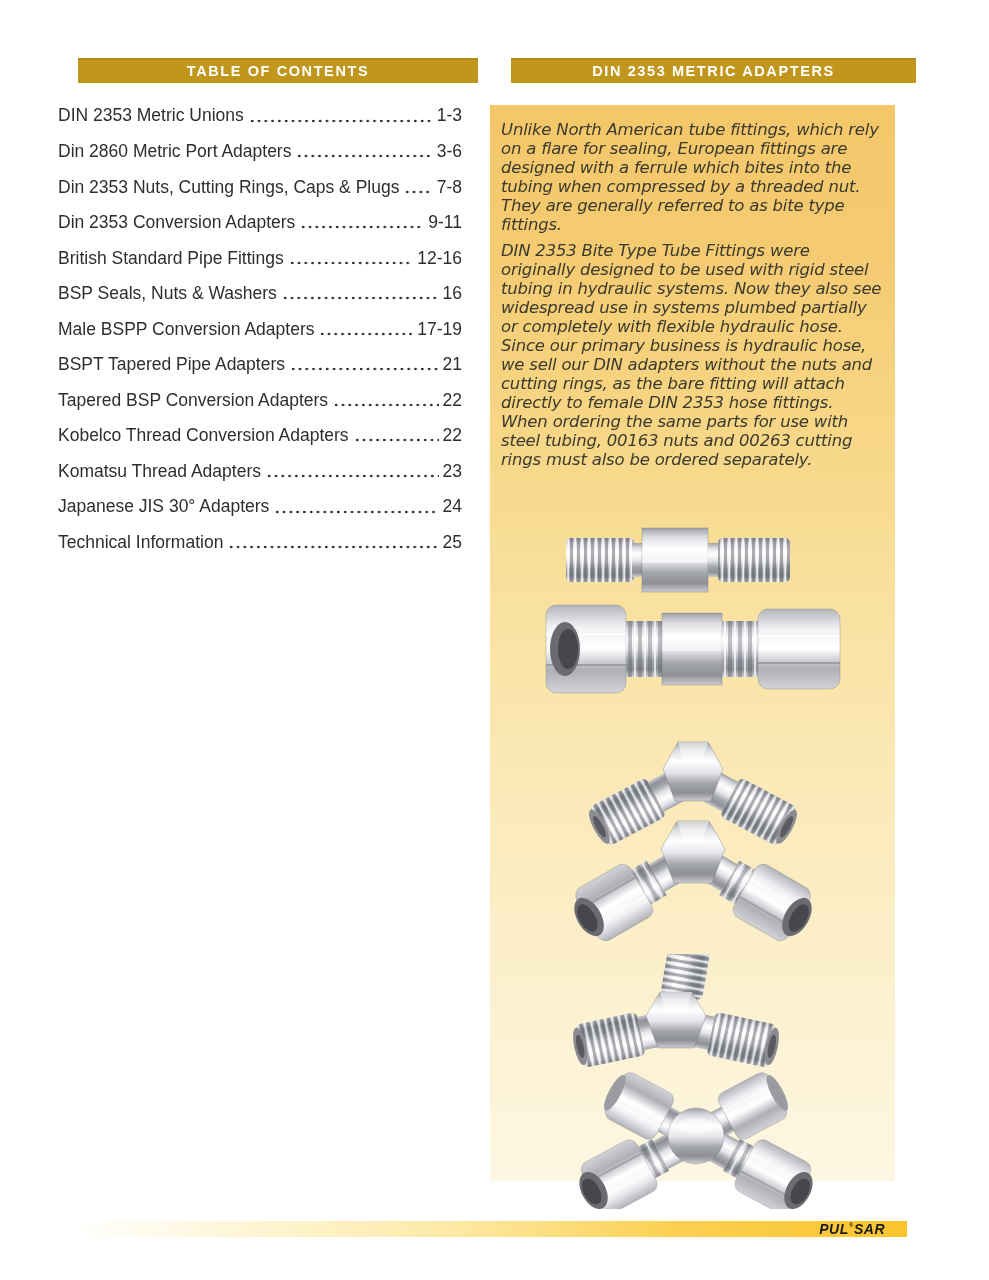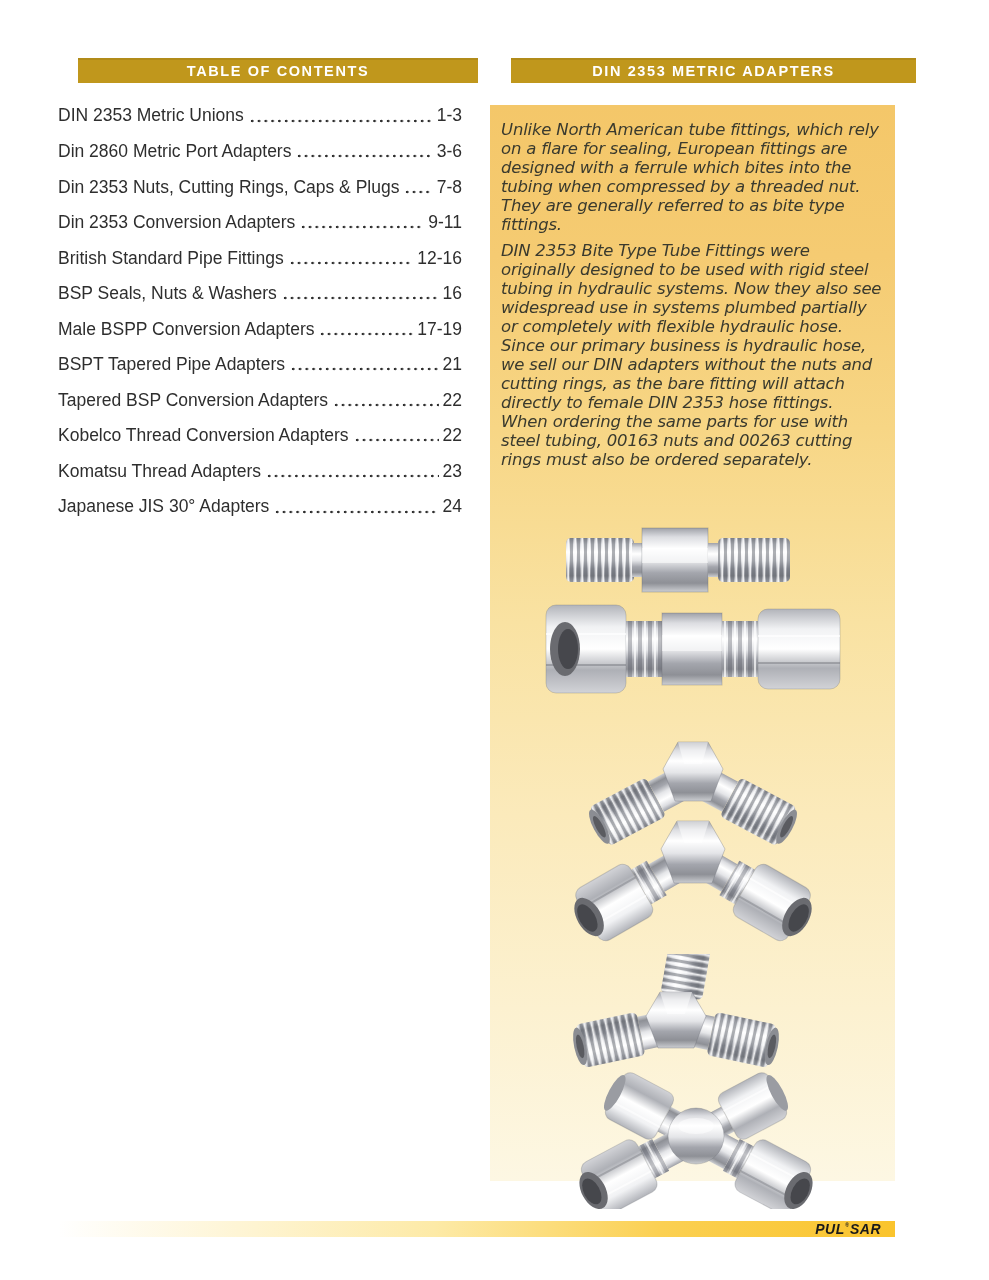--- a/index.html
+++ b/index.html
@@ -37,23 +37,23 @@
     color:#3a3a2e;font-family:"DejaVu Sans", sans-serif;letter-spacing:-0.2px;
   }
   .panel .lead{font-weight:400;}
   .photo{display:block;margin:0 auto;}
   .photo-1{margin-top:38px;}
   .photo-2{margin-top:10px;}
   .photo-3{margin-top:12px;}
 
   
   .footer-bar{
-    position:absolute;left:58px;top:1221px;width:837px;height:16px;
+    position:absolute;left:70px;top:1221px;width:837px;height:16px;
     background:linear-gradient(90deg,rgba(255,255,255,0) 0%,#fdeaa7 45%,#fbd052 72%,#fac42d 100%);
-    display:flex;justify-content:flex-end;align-items:center;box-sizing:border-box;padding-right:14px;
+    display:flex;justify-content:flex-end;align-items:center;box-sizing:border-box;padding-right:22px;
   }
   .brand{
     font-style:italic;font-weight:700;font-size:14px;color:#1a1a1a;
     letter-spacing:0.5px;line-height:1;display:flex;align-items:flex-start;
   }
   .brand .reg{font-size:5px;font-style:normal;margin:1px 0.5px 0 0.5px;}
 </style>
 </head>
 <body>
 
@@ -112,20 +112,25 @@
     </div>
   <div class="toc-row">
       <span class="toc-label">Komatsu Thread Adapters</span>
       <span class="toc-dots"></span>
       <span class="toc-num">23</span>
     </div>
   <div class="toc-row">
       <span class="toc-label">Japanese JIS 30° Adapters</span>
       <span class="toc-dots"></span>
       <span class="toc-num">24</span>
+    </div>
+  <div class="toc-row">
+      <span class="toc-label">Technical Information</span>
+      <span class="toc-dots"></span>
+      <span class="toc-num">25</span>
     </div>
 </div>
 
 <div class="banner banner-right">DIN 2353 METRIC ADAPTERS</div>
 
 <div class="panel">
   <p>Unlike North American tube fittings, which rely on a flare for sealing, European fittings are designed with a ferrule which bites into the tubing when compressed by a threaded nut. They are generally referred to as bite type fittings.</p>
   <p><span class="lead">DIN 2353 Bite Type Tube Fittings</span><span> were originally designed to be used with rigid steel tubing in hydraulic systems. Now they also see widespread use in systems plumbed partially or completely with flexible hydraulic hose. Since our primary business is hydraulic hose, we sell our DIN adapters without the nuts and cutting rings, as the bare fitting will attach directly to female DIN 2353 hose fittings. When ordering the same parts for use with steel tubing, 00163 nuts and 00263 cutting rings must also be ordered separately.</span></p>
 
   <svg class="photo photo-1" role="img" width="330" height="200" viewBox="0 0 330 200" aria-label="Chrome-plated DIN 2353 straight fittings: male-male threaded adapter above a tube union with compression nuts">

